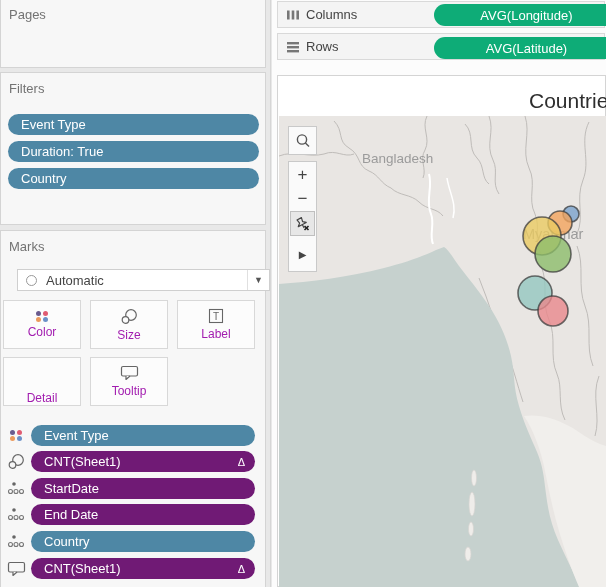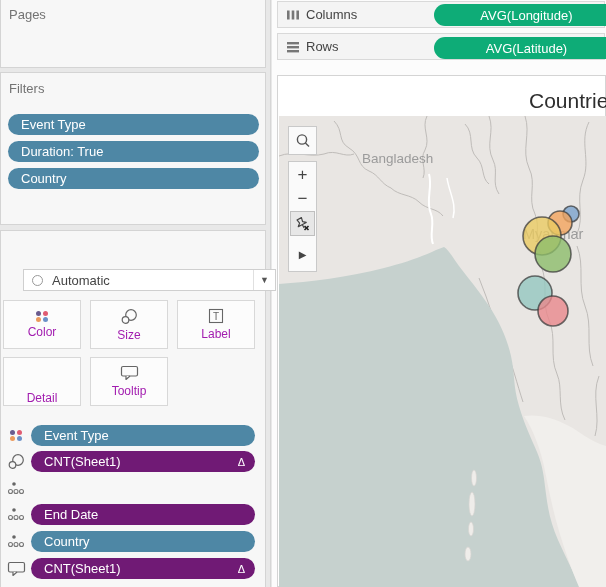--- a/index.html
+++ b/index.html
@@ -12,21 +12,21 @@
   .pill-blue{background:#4E87A5;align-items:center;}
   .pill-green{background:#701a75;}
   .pill .pill-suffix{position:absolute;right:10px;font-size:11px;}
   
   .shelf{position:absolute;left:277px;width:328px;height:27px;background:#f4f4f4;
          border:1px solid #d9d9d9;box-sizing:border-box;display:flex;align-items:center;}
   .shelf-label{font-size:13px;color:#444;margin-left:6px;}
   .shelf-pill{position:absolute;left:434px;width:185px;height:22px;border-radius:11px;
               background:#0EAC77;color:#fff;font-size:13px;display:flex;align-items:center;justify-content:center;}
   
-  .mark-dd{position:absolute;left:22px;top:38px;width:253px;height:22px;background:#fff;border:1px solid #cfcfcf;
+  .mark-dd{position:absolute;left:16px;top:38px;width:253px;height:22px;background:#fff;border:1px solid #cfcfcf;
            box-sizing:border-box;display:flex;align-items:center;font-size:13px;color:#444;}
   .mark-dd .circle{width:9px;height:9px;border:1.3px solid #999;border-radius:50%;margin:0 9px 0 8px;}
   .mark-dd .caret{margin-left:auto;width:21px;height:100%;border-left:1px solid #e0e0e0;
                   display:flex;align-items:center;justify-content:center;color:#555;font-size:9px;}
   .mbtn{position:absolute;width:78px;height:49px;background:#fcfcfc;border:1px solid #d8d8d8;box-sizing:border-box;
         display:flex;flex-direction:column;align-items:center;justify-content:center;gap:3px;}
   .mbtn .mlabel{font-size:12px;color:#a21caf;}
   .dots4{display:grid;grid-template-columns:6px 6px;grid-gap:1px;}
   .dots4 i{width:5px;height:5px;border-radius:50%;}
   .mp-row-icon{position:absolute;left:3px;width:24px;height:21px;display:flex;align-items:center;justify-content:center;}
@@ -66,20 +66,21 @@
       </div>
     <div class="pill pill-blue" style="left:7px;top:68px;width:251px;">
         <span class="pill-label">Duration: True</span>
       </div>
     <div class="pill pill-blue" style="left:7px;top:95px;width:251px;">
         <span class="pill-label">Country</span>
       </div>
   </div>
 
   <div class="card" style="left:0;top:230px;width:266px;height:360px;">
+    <div class="card-title">Marks</div>
 
     <div class="mark-dd">
       <span class="circle"></span>
       <span>Automatic</span>
       <span class="caret">▼</span>
     </div>
 
     <div class="mbtn" style="left:2px;top:69px;">
       <span class="dots4">
         <i style="background:#6A5B8E"></i>
@@ -146,20 +147,24 @@
       </div>
 
     <div class="mp-row-icon" style="top:247px;">
       <svg width="18" height="15">
           <circle cx="7" cy="3" r="1.8" fill="#666"></circle>
           <circle cx="3.5" cy="10.5" r="2" fill="none" stroke="#777" stroke-width="1.1"></circle>
           <circle cx="9" cy="10.5" r="2" fill="none" stroke="#777" stroke-width="1.1"></circle>
           <circle cx="14.5" cy="10.5" r="2" fill="none" stroke="#777" stroke-width="1.1"></circle>
         </svg>
     </div>
+    <div class="pill pill-green" style="left:30px;top:247px;width:224px;">
+        <span class="pill-label">StartDate</span>
+        <span class="pill-suffix"></span>
+      </div>
 
     <div class="mp-row-icon" style="top:273px;">
       <svg width="18" height="15">
           <circle cx="7" cy="3" r="1.8" fill="#666"></circle>
           <circle cx="3.5" cy="10.5" r="2" fill="none" stroke="#777" stroke-width="1.1"></circle>
           <circle cx="9" cy="10.5" r="2" fill="none" stroke="#777" stroke-width="1.1"></circle>
           <circle cx="14.5" cy="10.5" r="2" fill="none" stroke="#777" stroke-width="1.1"></circle>
         </svg>
     </div>
     <div class="pill pill-green" style="left:30px;top:273px;width:224px;">

